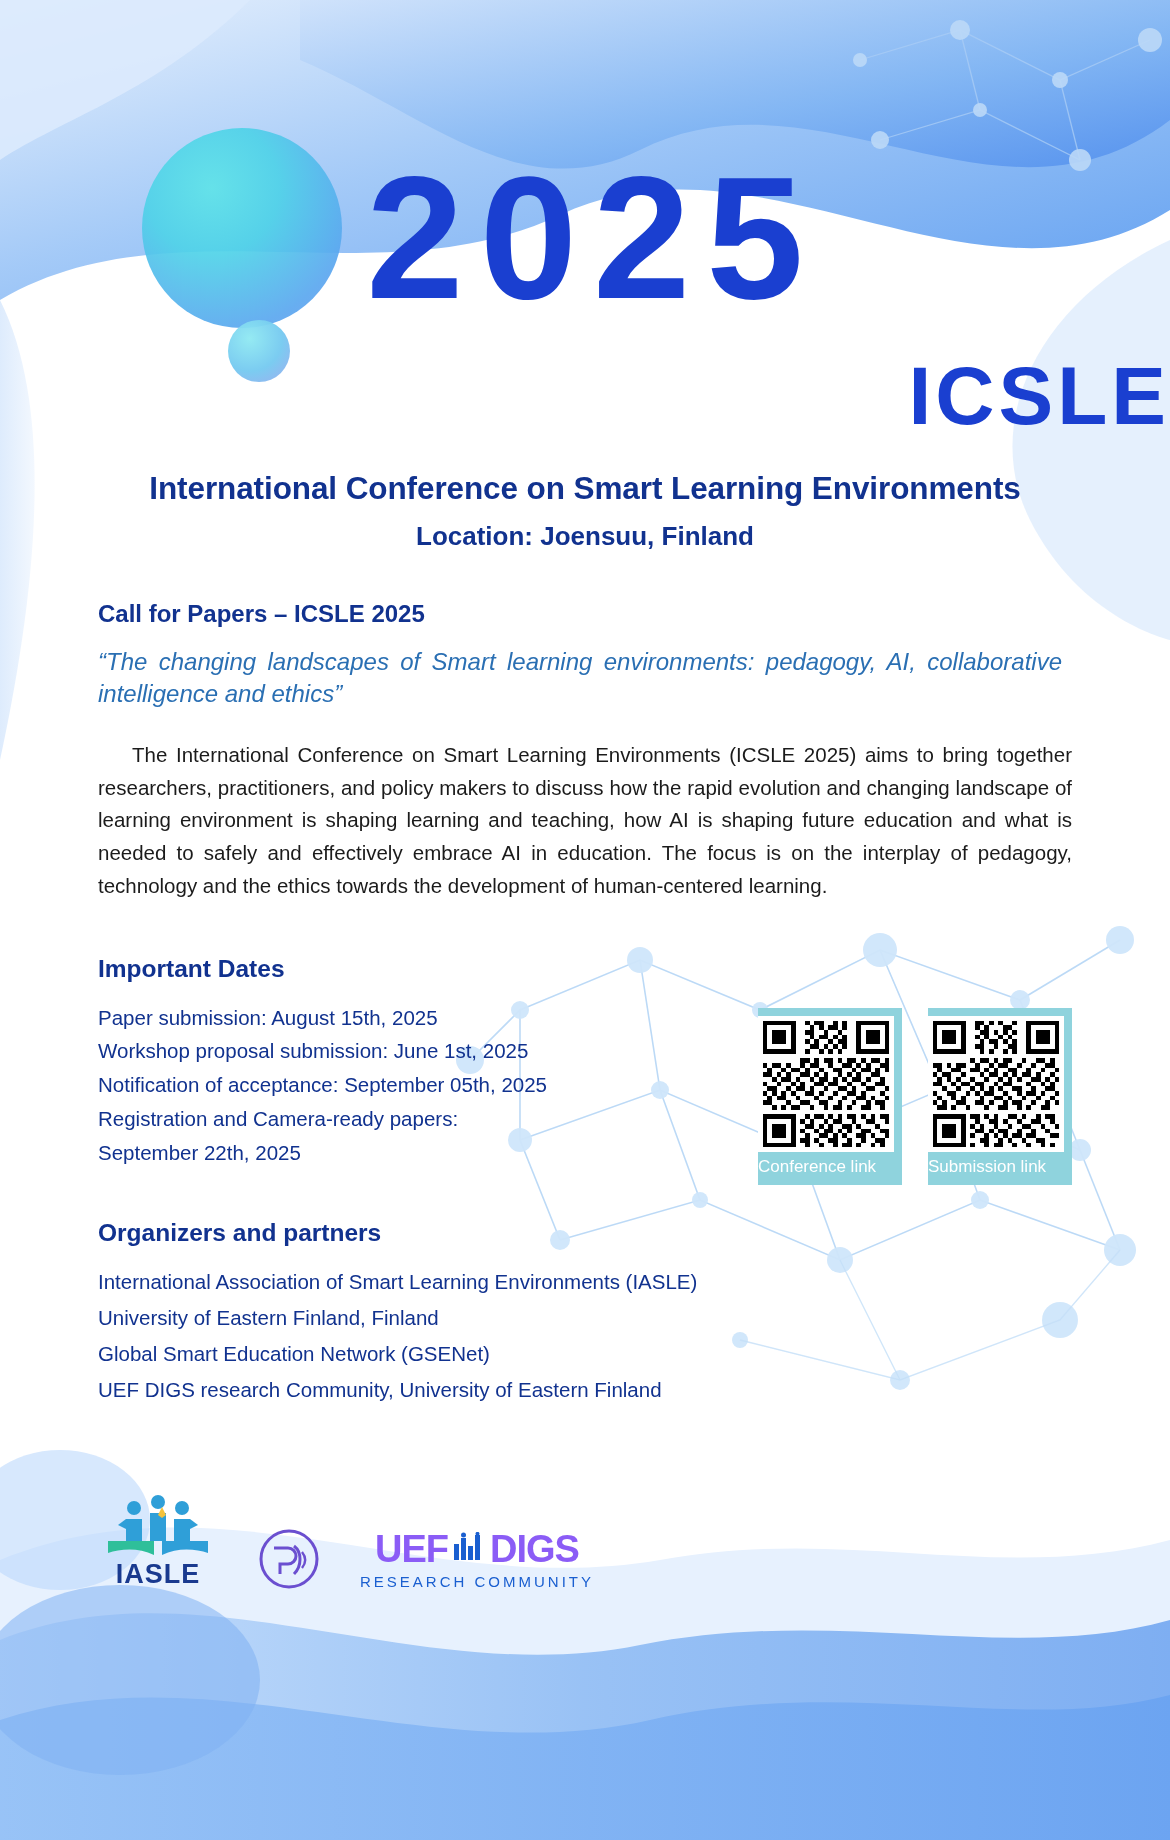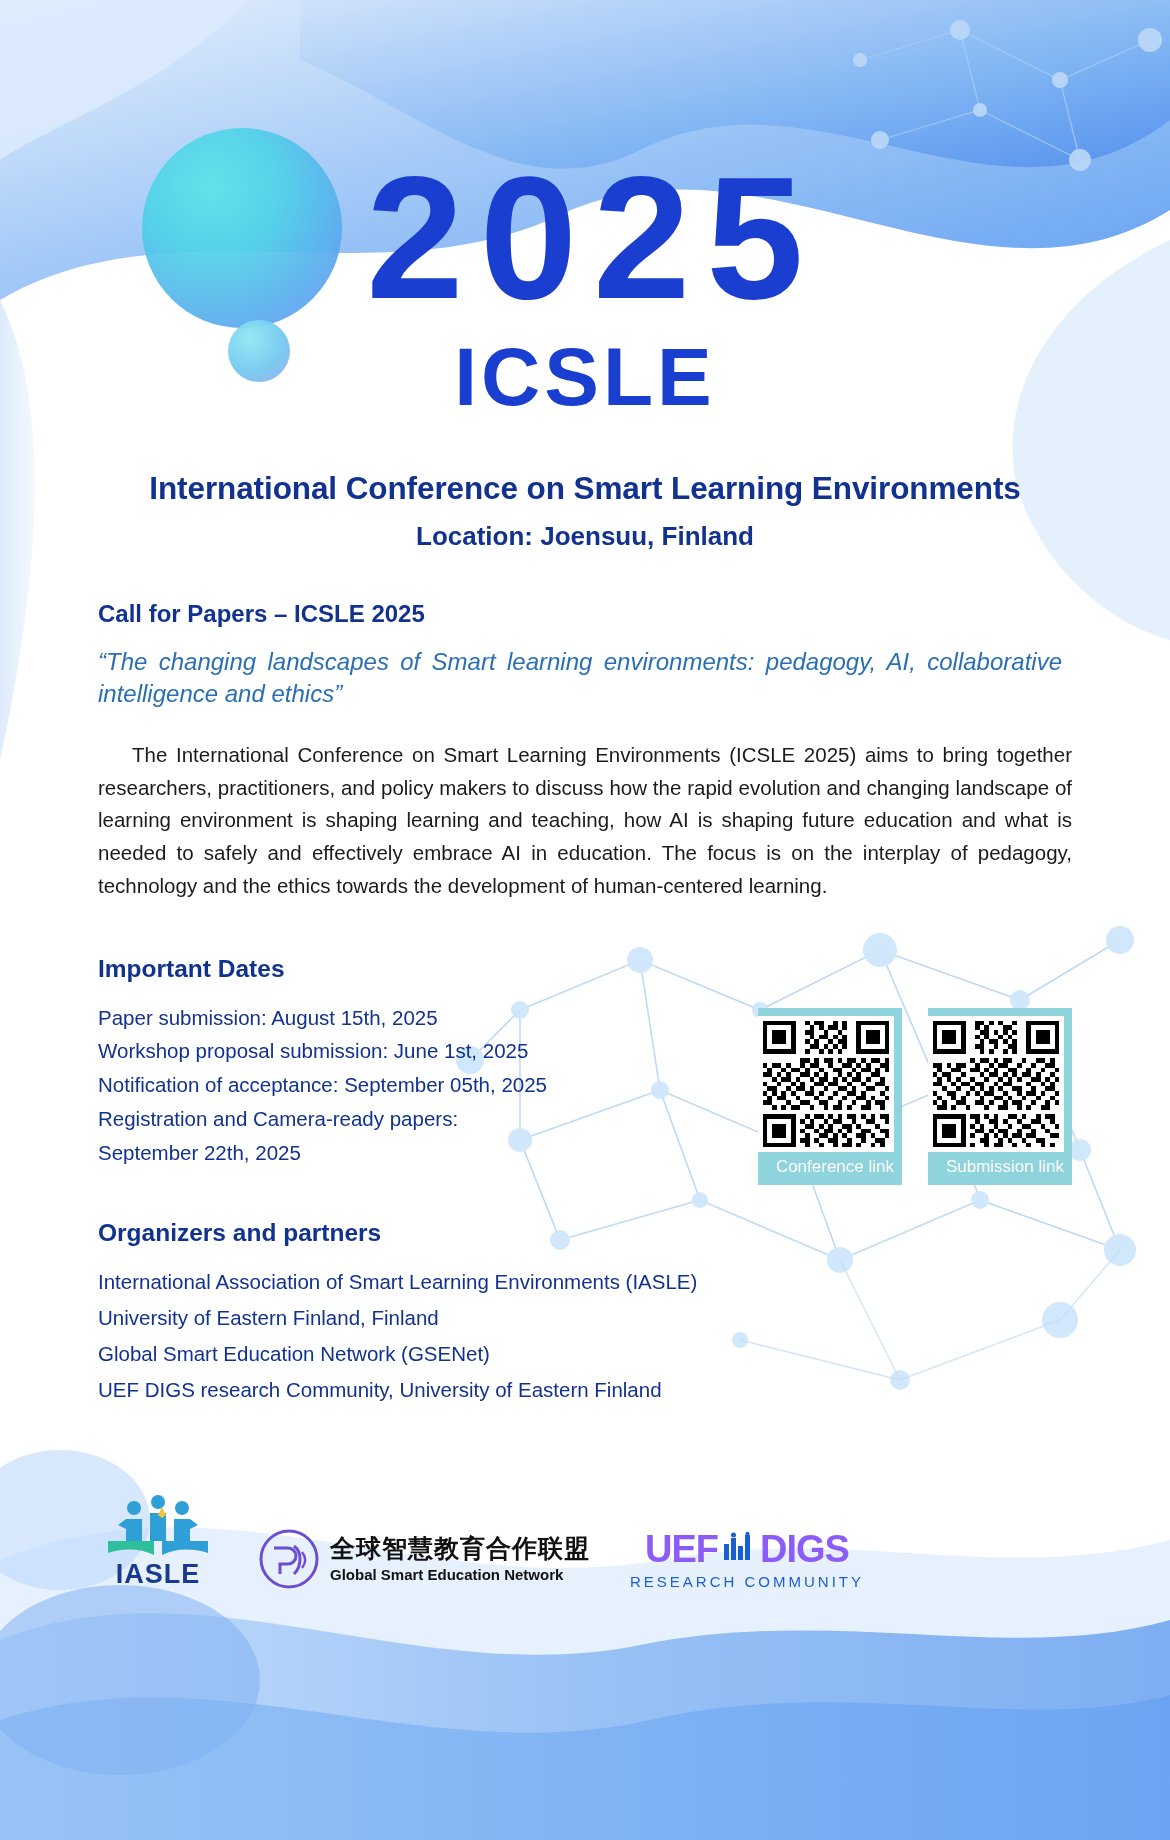--- a/index.html
+++ b/index.html
@@ -46,22 +46,22 @@
     text-align: center;
     font-size: 175px;
     line-height: 175px;
     font-weight: 700;
     letter-spacing: 16px;
     color: #1a3fd0;
     text-indent: 16px;
   }
   .acronym {
     position: absolute;
-    top: 336px; left: 0; width: 1170px;
-    text-align: center;
+    top: 355px; left: 0; width: 1170px;
+    text-align: right;
     font-size: 82px;
     line-height: 82px;
     font-weight: 700;
     letter-spacing: 4px;
     color: #1a3fd0;
   }
 
   .conf-name {
     text-align: center;
     font-size: 31.5px;
@@ -126,21 +126,21 @@
     right: 98px;
     top: 1008px;
     display: flex;
     gap: 26px;
     z-index: 6;
   }
   .qr-card {
     width: 144px;
     background: #8fd3dd;
     padding: 8px 8px 0 0;
-    text-align: right;
+    text-align: left;
   }
   .qr-box {
     width: 136px; height: 136px;
     background: #ffffff;
     display: block;
   }
   .qr-box svg { display: block; }
   .qr-label {
     font-size: 17px;
     color: #ffffff;
@@ -356,24 +356,20 @@
     </div>
 
     <div class="logo logo-gsenet">
       <div class="emblem">
         <svg width="62" height="62" viewBox="0 0 62 62" aria-hidden="true">
           <circle cx="31" cy="31" r="28" fill="none" stroke="#6b4fd0" stroke-width="3"></circle>
           <path d="M16 20 h14 a8 8 0 0 1 0 16 h-8 v10" fill="none" stroke="#6b4fd0" stroke-width="3"></path>
           <path d="M36 18 c8 6 8 20 0 28" fill="none" stroke="#6b4fd0" stroke-width="3"></path>
           <path d="M44 24 c4 5 4 11 0 16" fill="none" stroke="#6b4fd0" stroke-width="2.4"></path>
         </svg>
-      </div>
-      <div>
-        <div class="cn">全球智慧教育合作联盟</div>
-        <div class="en">Global Smart Education Network</div>
       </div>
     </div>
 
     <div class="logo logo-uefdigs">
       <div class="row">
         <span>UEF</span>
         <span>
           <svg width="34" height="30" viewBox="0 0 34 30" aria-hidden="true">
             <rect x="2" y="12" width="5" height="16" fill="#1a5fd0"></rect>
             <rect x="9" y="6" width="5" height="22" fill="#1a5fd0"></rect>

